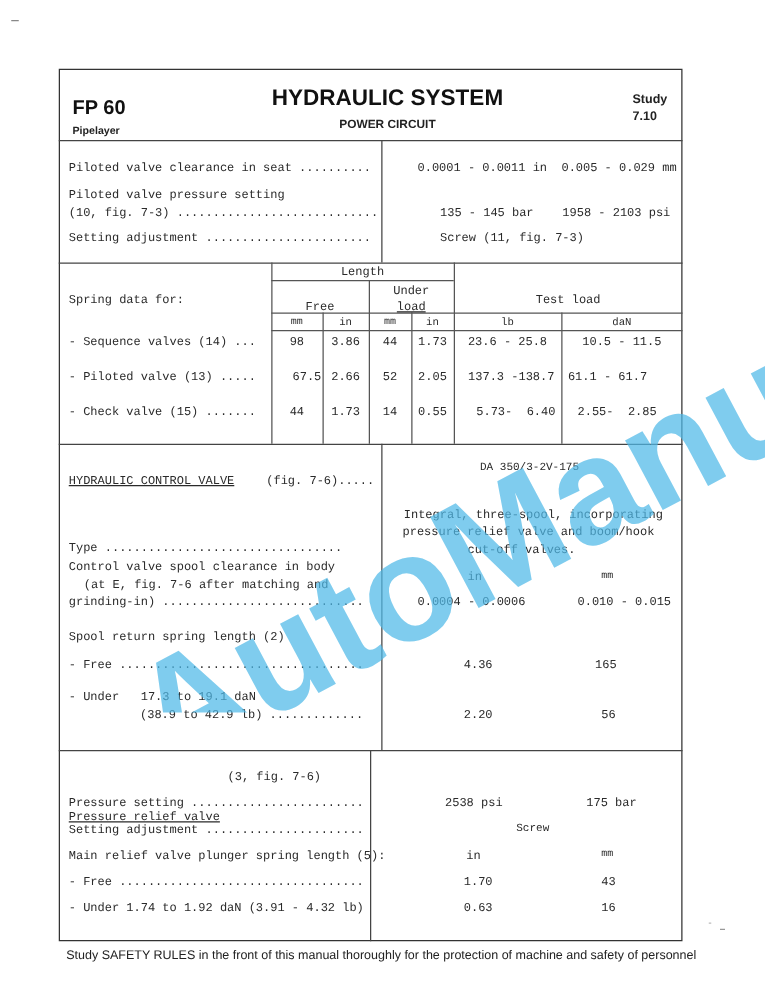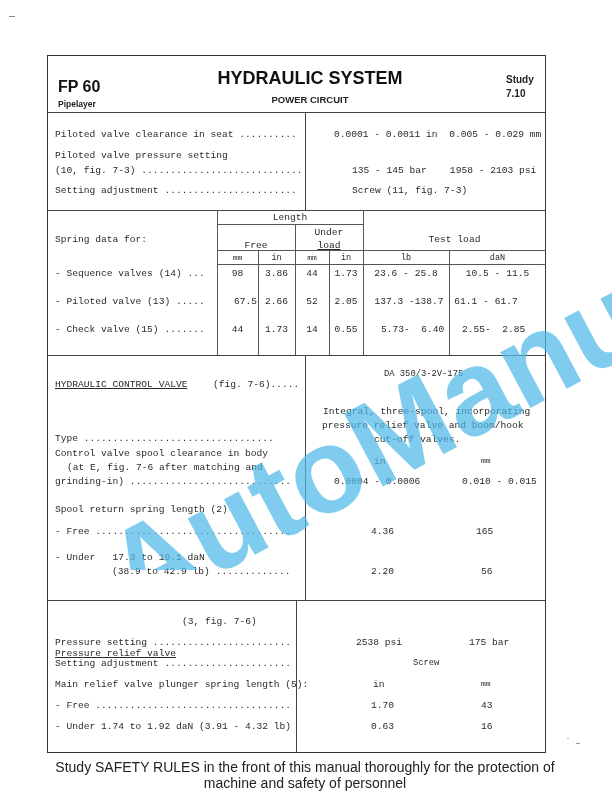--- a/index.html
+++ b/index.html
@@ -156,17 +156,17 @@
   <div class="abs mono" style="left:481px;top:700px;">43</div>
 
   <div class="abs mono" style="left:55px;top:721px;">- Under 1.74 to 1.92 daN (3.91 - 4.32 lb)</div>
   <div class="abs mono" style="left:371px;top:721px;">0.63</div>
   <div class="abs mono" style="left:481px;top:721px;">16</div>
 </div>
 
 <div class="abs" style="left:576px;top:743px;width:4px;height:1px;background:#999;"></div>
 <div class="abs" style="left:567px;top:738px;width:2px;height:1px;background:#bbb;"></div>
 
-<div class="abs sans center" style="left:40px;top:759px;width:530px;font-size:14px;color:#222;">Study SAFETY RULES in the front of this manual thoroughly for the protection of machine and safety of personnel</div>
+<div class="abs sans center" style="left:40px;top:759px;width:530px;font-size:10px;color:#222;">Study SAFETY RULES in the front of this manual thoroughly for the protection of machine and safety of personnel</div>
 
 <svg class="watermark" viewBox="0 0 560 320" xmlns="http://www.w3.org/2000/svg">
   <text x="10" y="250" transform="rotate(-28 280 180)" font-family="Liberation Sans, sans-serif" font-size="120" font-weight="bold" fill="#4db8e8" fill-opacity="0.72">AutoManual</text>
 </svg>
 
 </body></html>

